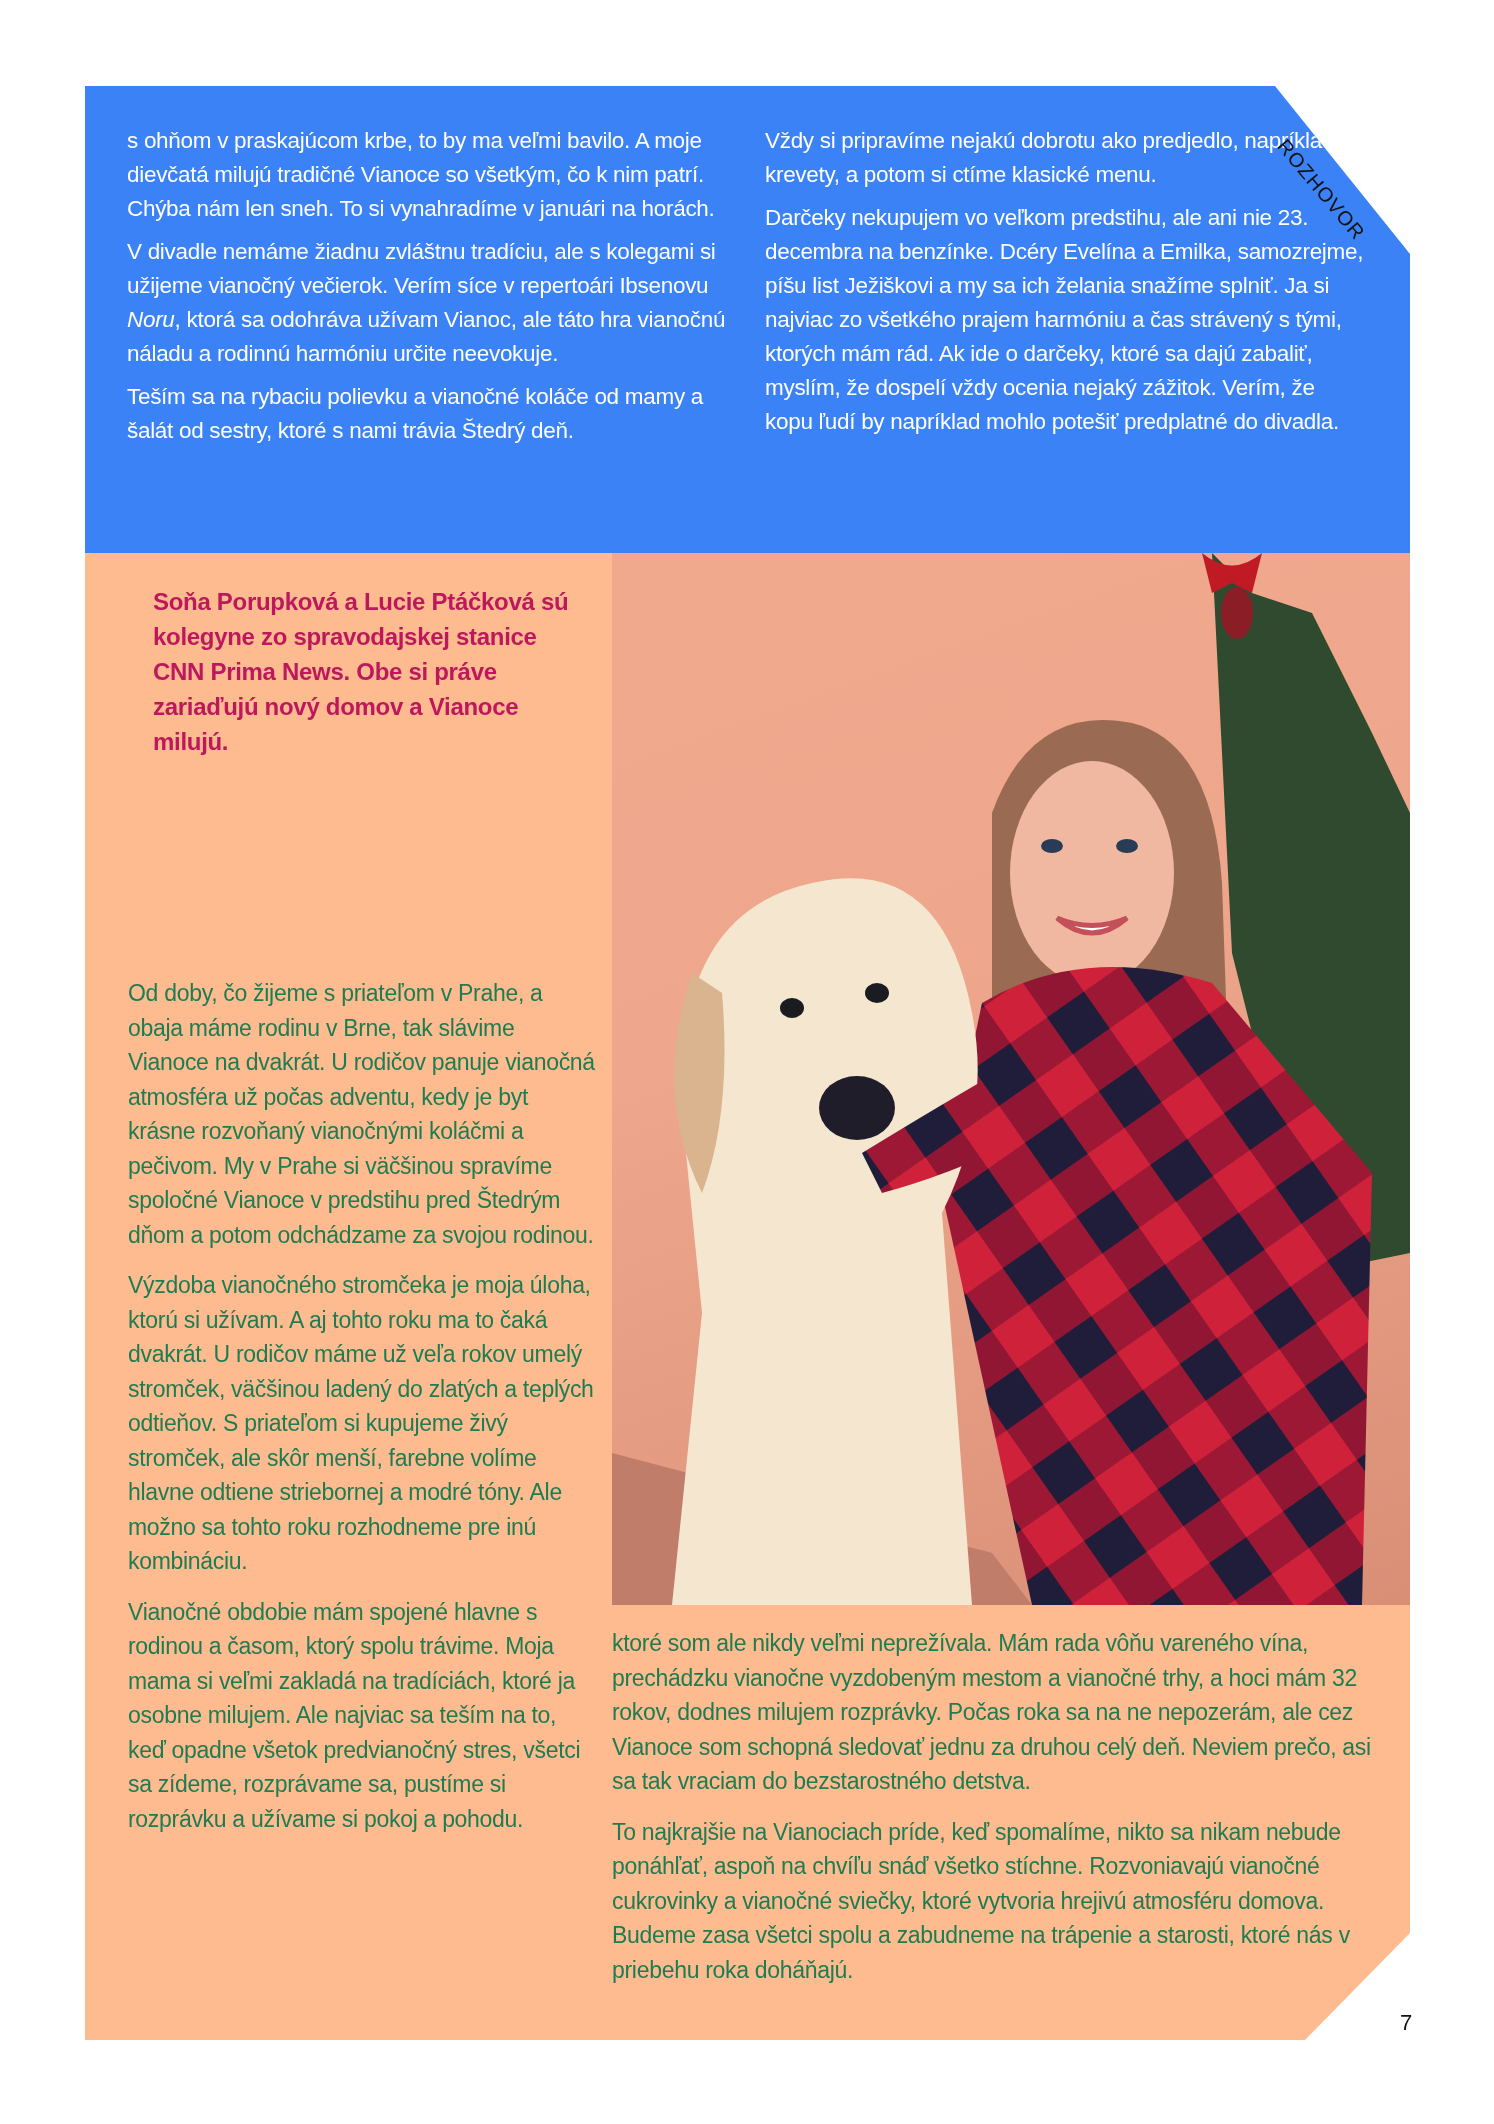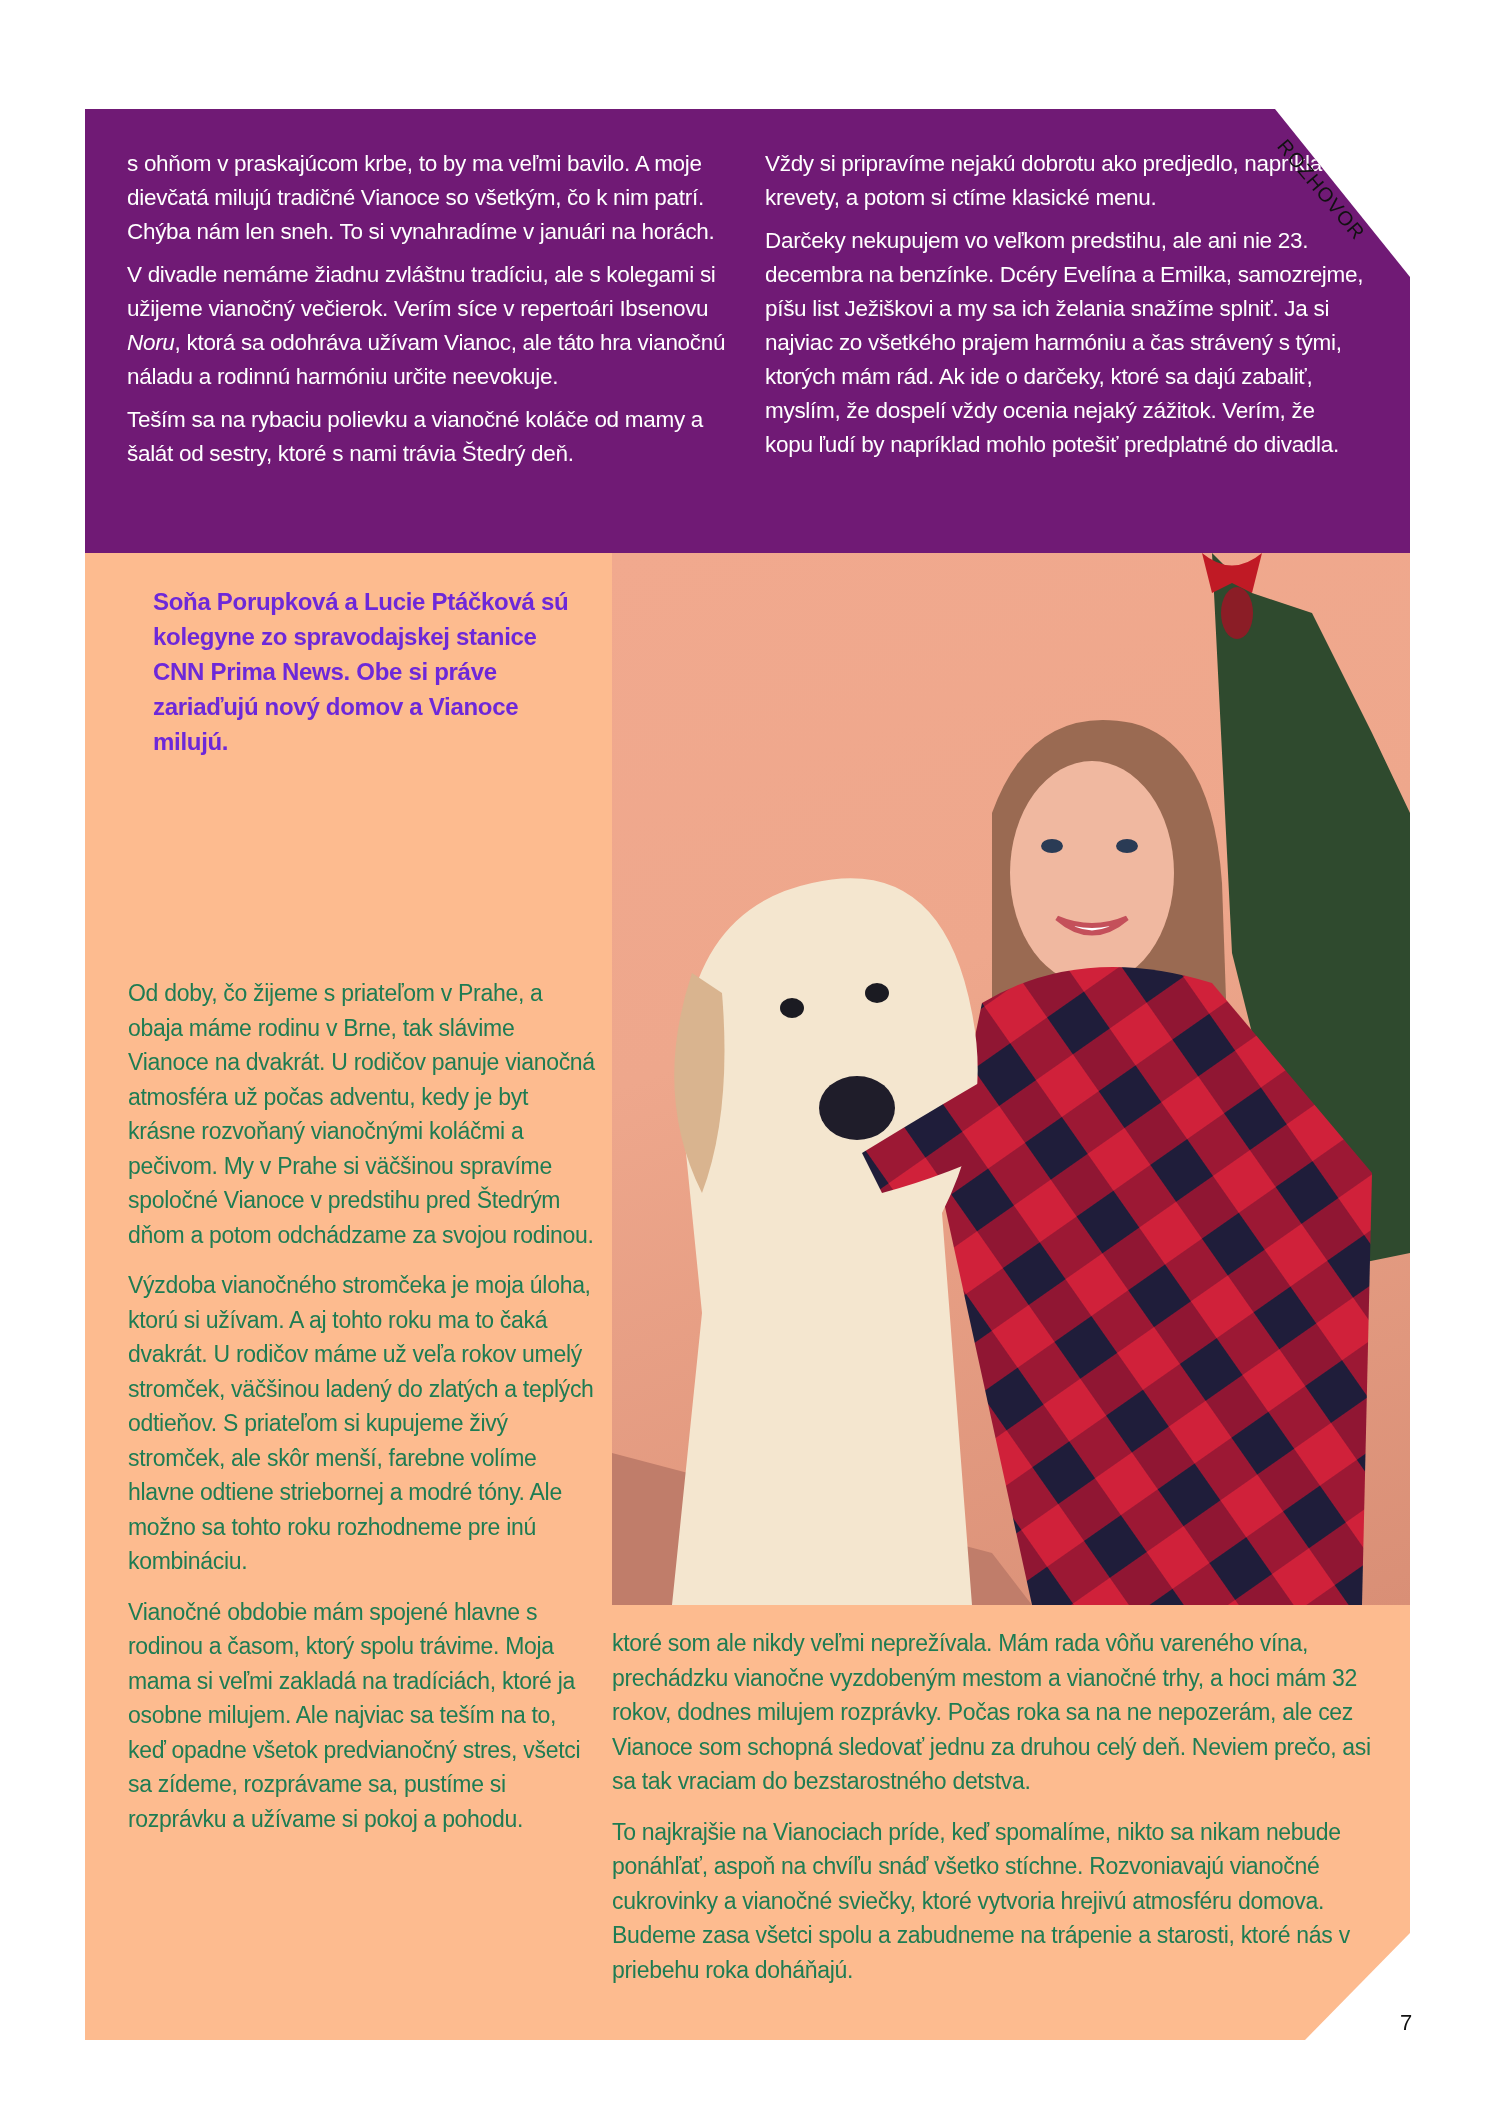--- a/index.html
+++ b/index.html
@@ -2,44 +2,43 @@
 <html><head>
 <meta charset="utf-8">
 <style>
   html, body { margin: 0; padding: 0; }
   body {
     width: 1494px; height: 2124px; position: relative; background: #ffffff;
     font-family: "Liberation Sans", sans-serif; overflow: hidden;
   }
   .teal {
     position: absolute; left: 85px; top: 86px; width: 1325px; height: 524px;
-    background: #701a75;
+    background: #3b82f6;
     clip-path: polygon(0 0, 1190px 0, 1325px 168px, 1325px 100%, 0 100%);
-    margin-top: 23px;
   }
   .teal-col {
     position: absolute; top: 38px; color: #ffffff;
     font-family: "Liberation Sans", sans-serif; font-size: 22.5px; line-height: 34px;
     letter-spacing: -0.3px;
   }
   .teal-col p { margin: 0 0 9px 0; }
   .teal-col.left { left: 42px; width: 600px; }
   .teal-col.right { left: 680px; width: 600px; }
   .tag {
     position: absolute; left: 1290px; top: 135px; transform: rotate(50deg);
     transform-origin: left top; font-size: 20px; letter-spacing: 1px; color: #111;
   }
   .orange {
     position: absolute; left: 85px; top: 553px; width: 1325px; height: 1487px;
     background: #fdbb8f;
     clip-path: polygon(0 0, 100% 0, 100% 1380px, 1220px 100%, 0 100%);
   }
   .lead {
     position: absolute; left: 68px; top: 31px; width: 420px; font-size: 24px; line-height: 35px;
-    color: #6d28d9; font-weight: bold; letter-spacing: -0.3px;
+    color: #be185d; font-weight: bold; letter-spacing: -0.3px;
   }
   .name {
     position: absolute; left: 43px; top: 224px; font-size: 70px; line-height: 82px;
     color: #111; font-weight: normal; letter-spacing: 1px;
   }
   .green-col {
     position: absolute; color: #1e7c52; font-size: 23px; line-height: 34.5px; letter-spacing: -0.3px;
   }
   .green-col p { margin: 16px 0 9px 0; }
   .green-col.left { left: 43px; top: 407px; width: 470px; }

